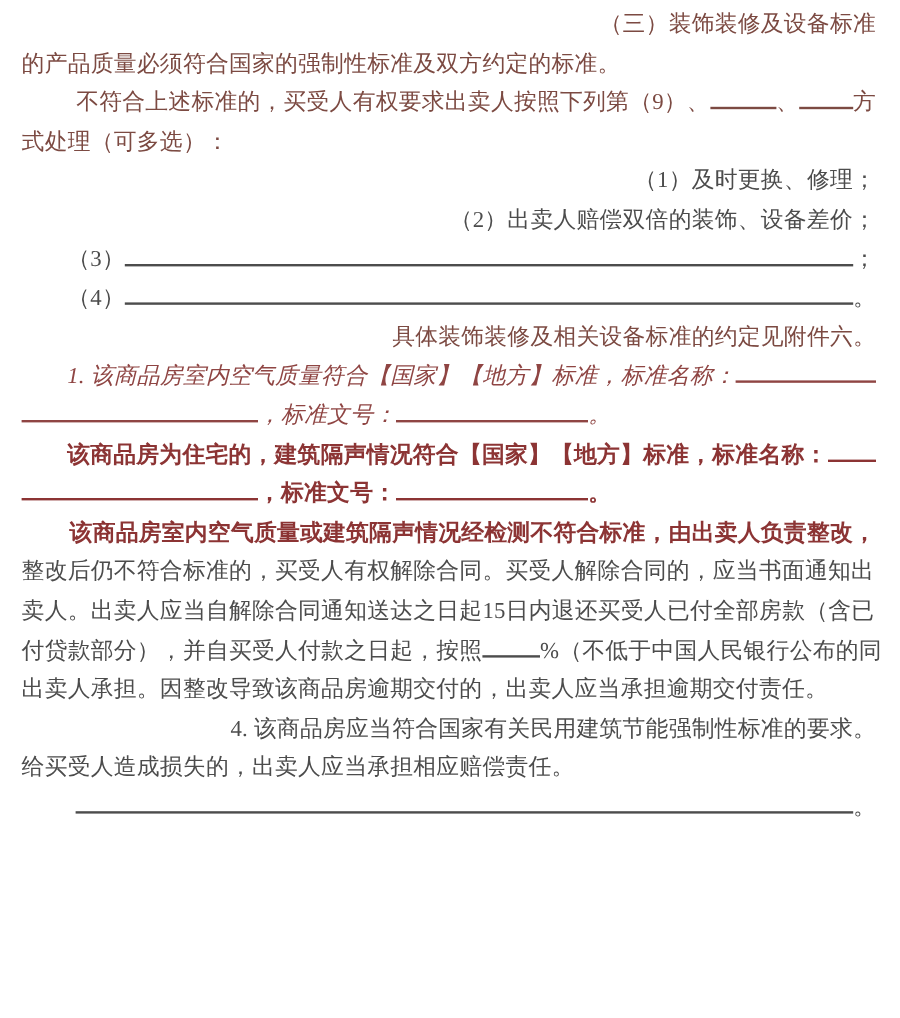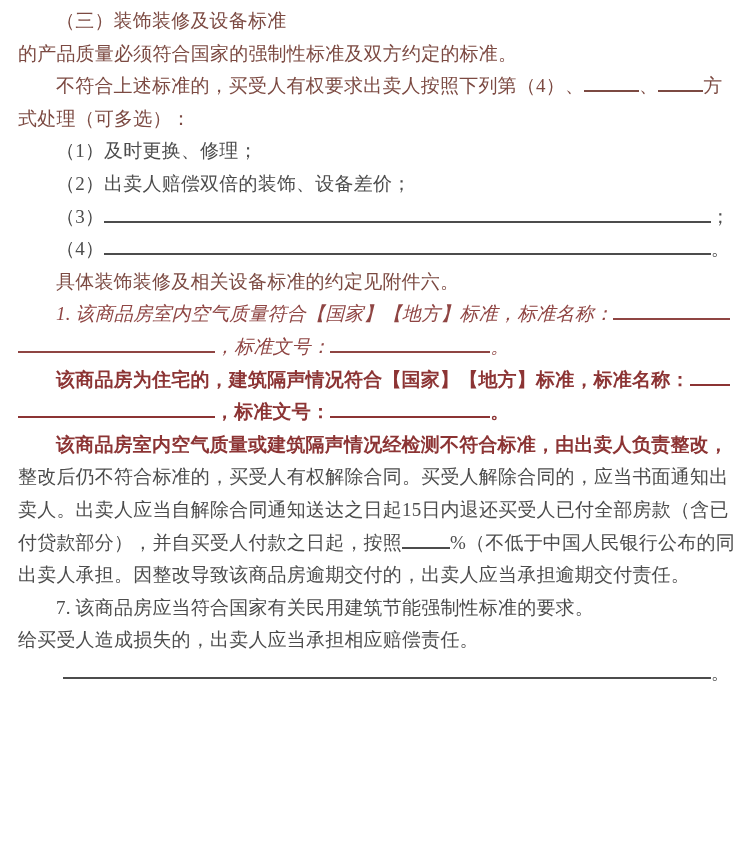--- a/index.html
+++ b/index.html
@@ -13,21 +13,21 @@
     width:750px;height:848px;
     padding:5px 20px 0 18px;
     overflow:hidden;
   }
   .line{
     height:32.6px;line-height:32.6px;
     font-size:19px;
     white-space:nowrap;
     letter-spacing:0.2px;
   }
-  .ind{padding-left:38px;}
+  .ind{padding-left:38px;text-align:right;}
   
   .warm{color:var(--c-warm,#7c4a42);}
   .red{color:var(--c-red,#8f4543);font-style:italic;}
   .redb{color:var(--c-redb,#8c3434);font-weight:bold;}
   .gray{color:var(--c-gray,#4c4c4c);}
   
   .blank{
     display:inline-block;
     border-bottom:2px solid currentColor;
     vertical-align:baseline;
@@ -43,21 +43,21 @@
 </head>
 <body>
 
 <div class="page">
 
   <div class="line warm ind"><span>（三）装饰装修及设备标准</span></div>
 
 
   <div class="line warm"><span>的产品质量必须符合国家的强制性标准及双方约定的标准。</span></div>
 
-  <div class="line warm ind"><span>不符合上述标准的，买受人有权要求出卖人按照下列第（4）、</span><span class="blank w55"></span><span>、</span><span class="blank w45"></span><span>方</span></div>
+  <div class="line warm ind"><span>不符合上述标准的，买受人有权要求出卖人按照下列第（9）、</span><span class="blank w55"></span><span>、</span><span class="blank w45"></span><span>方</span></div>
 
   <div class="line warm"><span>式处理（可多选）：</span></div>
 
   <div class="line gray ind"><span>（1）及时更换、修理；</span></div>
 
   <div class="line gray ind"><span>（2）出卖人赔偿双倍的装饰、设备差价；</span></div>
 
   <div class="line gray ind flexline">
       <span>（3）</span>
       <span class="blank grow"></span>
@@ -92,21 +92,21 @@
   <div class="line gray"><span>整改后仍不符合标准的，买受人有权解除合同。买受人解除合同的，应当书面通知出</span></div>
 
   <div class="line gray"><span>卖人。出卖人应当自解除合同通知送达之日起15日内退还买受人已付全部房款（含已</span></div>
 
   <div class="line gray"><span>付贷款部分），并自买受人付款之日起，按照</span><span class="blank w48"></span><span>%（不低于中国人民银行公布的同</span></div>
 
 
 
   <div class="line gray"><span>出卖人承担。因整改导致该商品房逾期交付的，出卖人应当承担逾期交付责任。</span></div>
 
-  <div class="line gray ind"><span>7. 该商品房应当符合国家有关民用建筑节能强制性标准的要求。</span></div>
+  <div class="line gray ind"><span>4. 该商品房应当符合国家有关民用建筑节能强制性标准的要求。</span></div>
 
 
   <div class="line gray"><span>给买受人造成损失的，出卖人应当承担相应赔偿责任。</span></div>
 
   <div class="line gray flexline">
       <span class="blank grow ml45"></span>
       <span>。</span>
     </div>
 
 </div>

